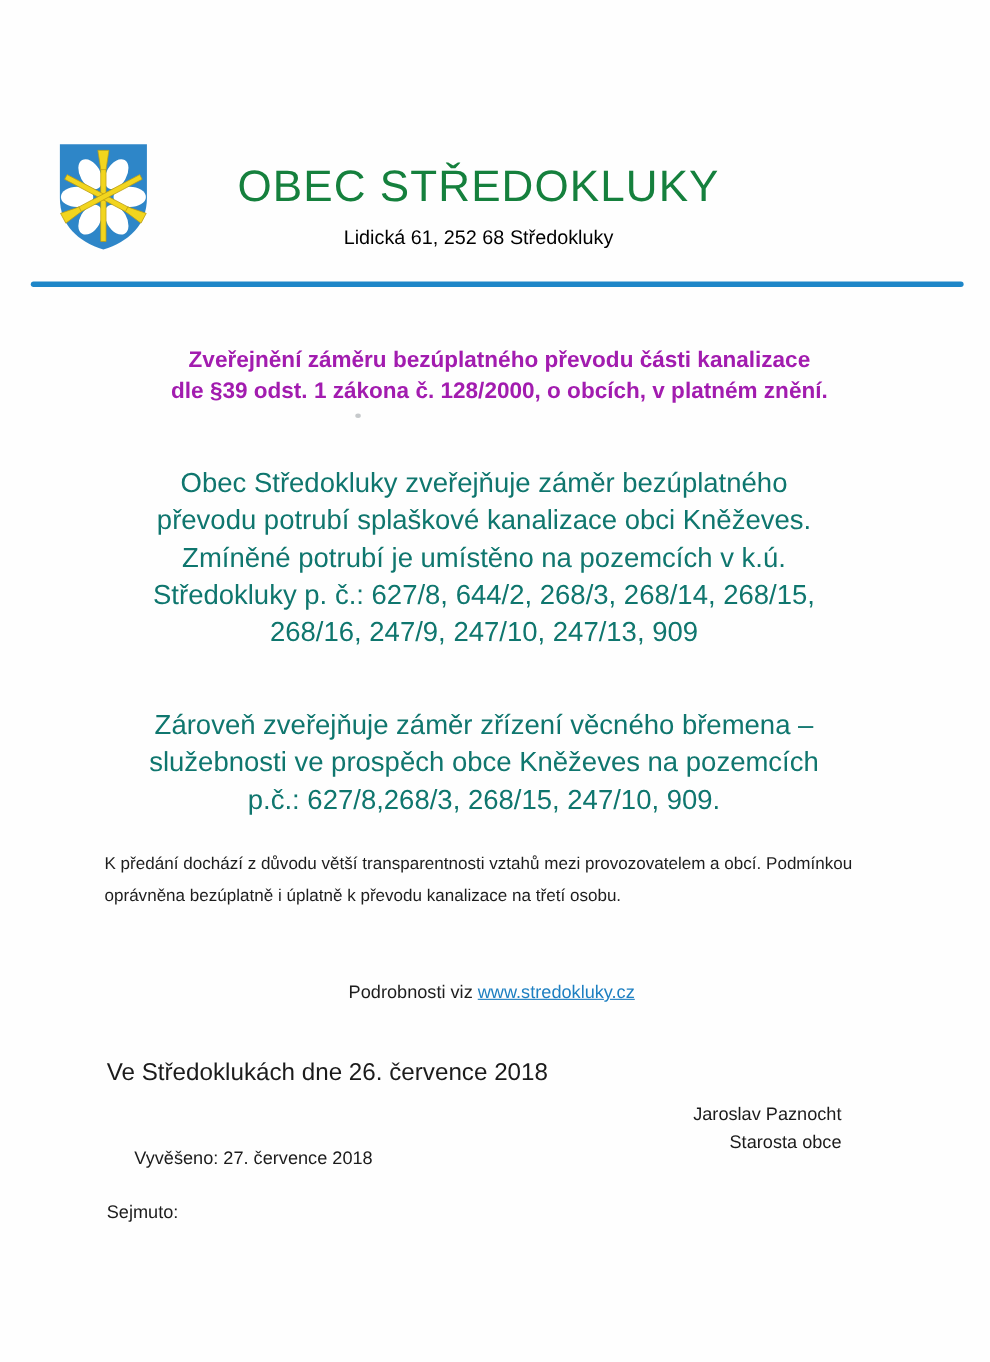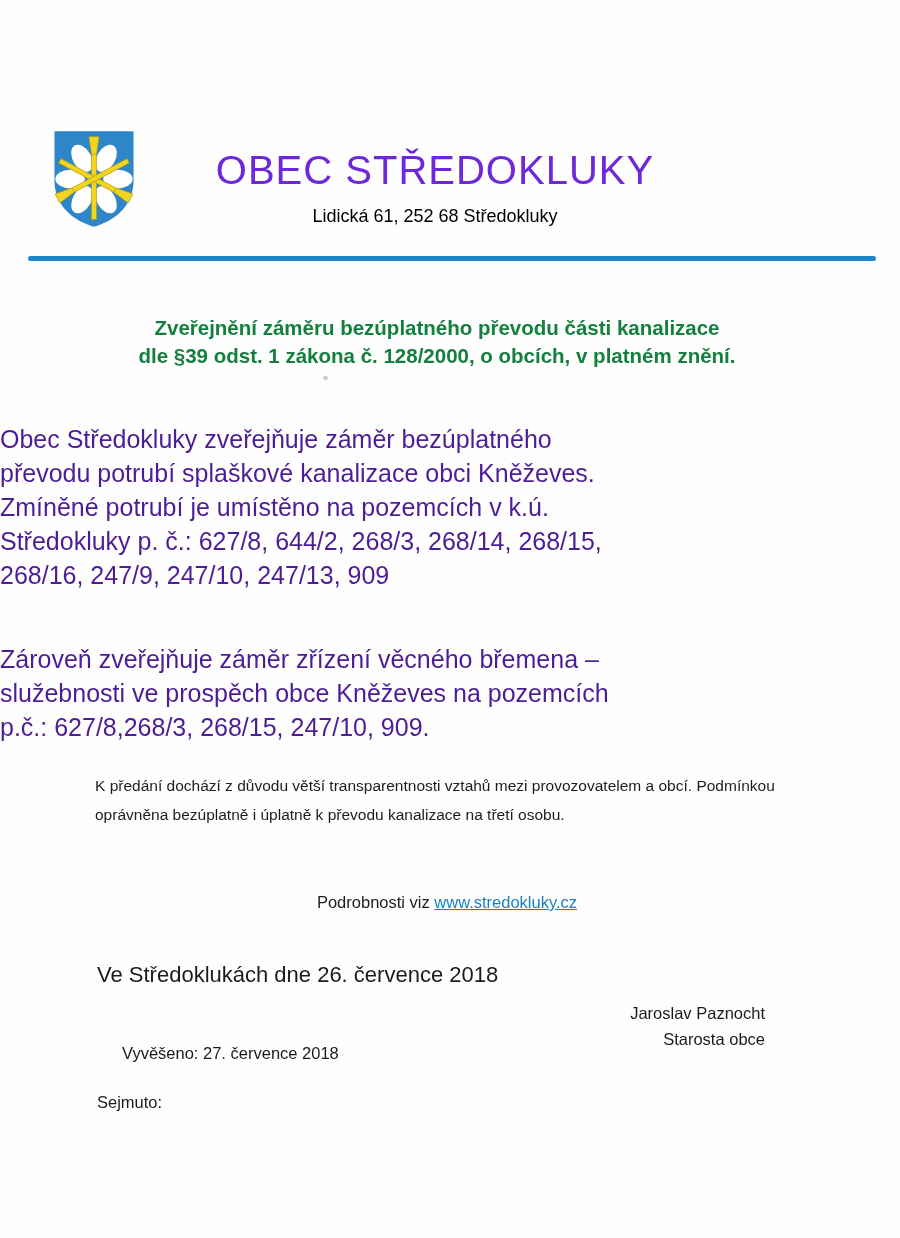--- a/index.html
+++ b/index.html
@@ -11,49 +11,51 @@
     color:#1b1b1b;
     overflow:hidden;
   }
   .abs{position:absolute;}
   
   .coa{left:48px;top:123px;width:92px;height:112px;}
   .org-name{
     left:0;top:148px;width:870px;
     text-align:center;
     font-size:40px;letter-spacing:1px;
-    color:#6d28d9;
+    color:#15803d;
     white-space:nowrap;
   }
   .org-address{
     left:0;top:206px;width:870px;
     text-align:center;
     font-size:18px;color:#000000;
   }
   .divider{
     left:28px;top:256px;width:848px;height:5px;
     border-radius:3px;
   }
   
   .subject{
-    left:12px;top:314px;width:850px;
+    left:0;top:314px;width:850px;
     text-align:center;
     font-weight:bold;
     font-size:20.5px;line-height:28px;
-    color:#15803d;
+    color:#a21caf;
+    padding-left:29px;
   }
   .artifact-dot{
     left:323px;top:376px;width:5px;height:4px;
     background:#aeb2b5;border-radius:50%;opacity:.7;
   }
   
   .para{
     left:0;top:0;width:880px;
+    text-align:center;
     font-size:25px;line-height:34px;
-    color:#4c1d95;
+    color:#0f766e;
   }
   .para1{top:422px;}
   .para2{top:642px;}
   .note{
     left:95px;top:772px;width:730px;
     font-size:15.5px;line-height:28.5px;
     color:#1d1d1d;
   }
   .details{
     left:0;top:893px;width:866px;

